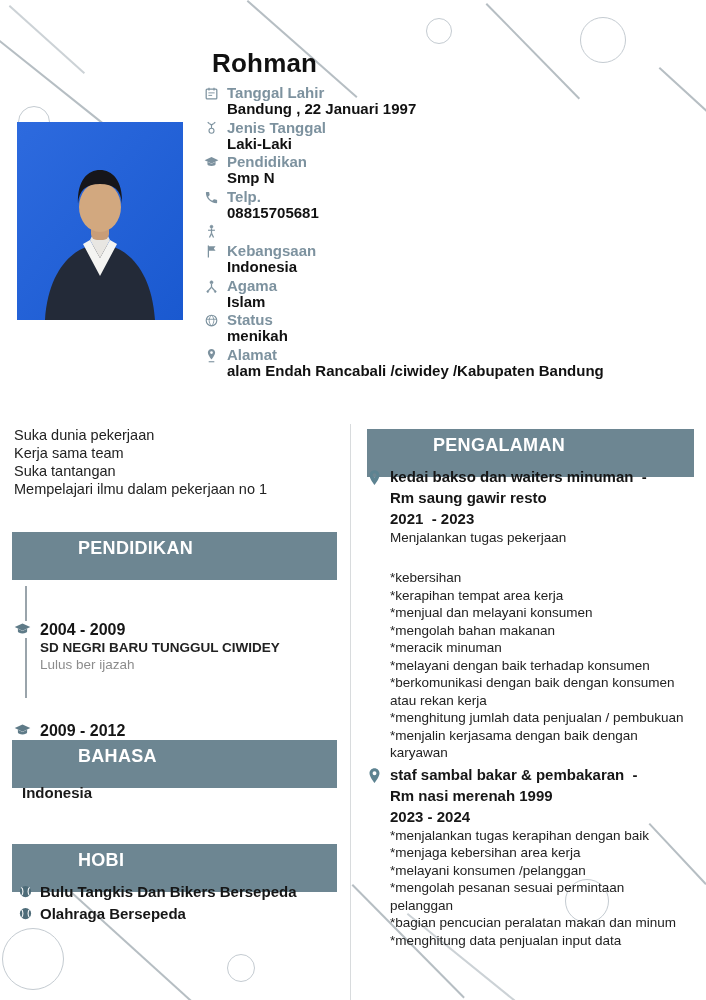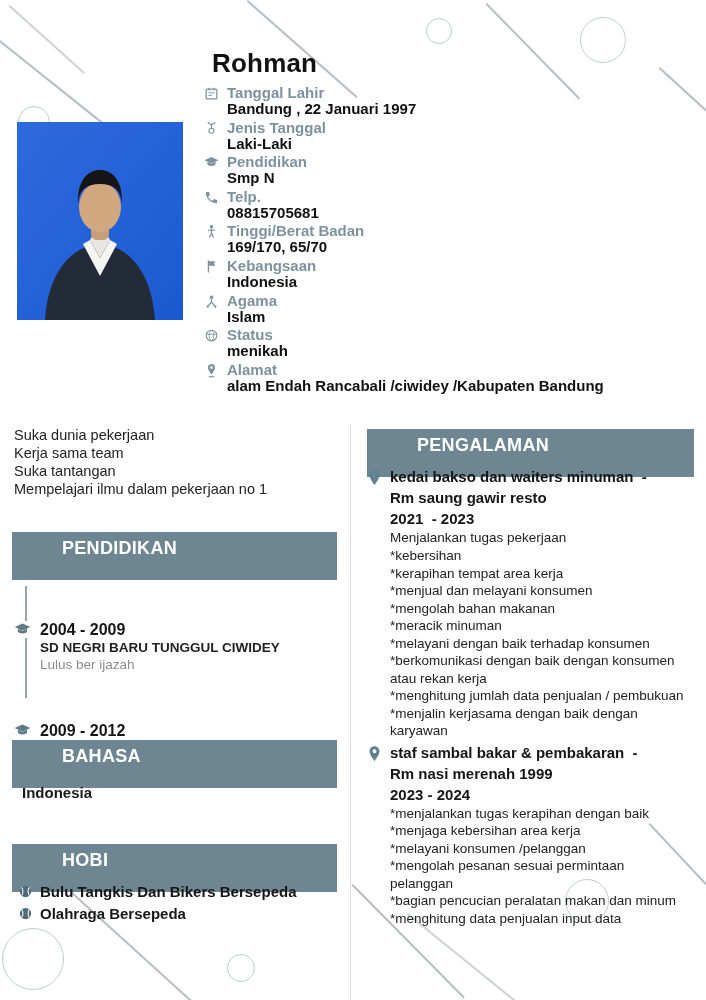--- a/index.html
+++ b/index.html
@@ -21,21 +21,21 @@
   .details{position:absolute;left:204px;top:84px;width:495px;z-index:2;}
   .drow{display:flex;align-items:flex-start;margin-bottom:2.6px;}
   .dicon{width:15px;height:15px;margin-top:2px;color:#7d929f;flex:0 0 15px;}
   .dicon svg{width:15px;height:15px;display:block;}
   .dtext{margin-left:8px;}
   .dlabel{font-size:15px;font-weight:bold;color:#7d929f;line-height:17px;}
   .dvalue{font-size:15px;color:#111;line-height:15px;font-weight:bold;}
 
   
   .profile{position:absolute;left:14px;top:426px;width:330px;font-size:14.5px;line-height:18px;color:#222;}
-  .bar{position:absolute;height:48px;background:#6d8692;color:#fff;font-size:18px;font-weight:bold;line-height:32px;padding-left:50px;box-sizing:border-box;letter-spacing:.3px;}
+  .bar{position:absolute;height:48px;background:#6d8692;color:#fff;font-size:18px;font-weight:bold;line-height:32px;padding-left:66px;box-sizing:border-box;letter-spacing:.3px;}
   .bar.b-edu{left:12px;top:532px;width:325px;}
   .bar.b-lang{left:12px;top:740px;width:325px;}
   .bar.b-hobi{left:12px;top:844px;width:325px;}
   .bar.b-exp{left:367px;top:429px;width:327px;}
 
   .edu{position:absolute;left:14px;top:572px;width:330px;}
   .edu-line{position:absolute;left:11px;top:14px;width:1.5px;height:112px;background:#9aa4ab;}
   .edu-item{display:flex;margin-bottom:11px;position:relative;margin-top:48px;}
   .eicon{width:17px;height:17px;color:#5f7b88;flex:0 0 17px;margin-right:9px;margin-top:1px;background:#fff;z-index:1;}
   .eicon svg{width:17px;height:17px;display:block;}
@@ -52,21 +52,21 @@
 
   
   .jobs{position:absolute;left:367px;top:466px;width:333px;}
   .job{display:flex;margin-bottom:2px;}
   .jicon{width:15px;height:18px;color:#5d8391;flex:0 0 15px;margin-right:8px;margin-top:3px;}
   .jicon svg{width:15px;height:18px;display:block;}
   .jbody{width:305px;}
   .jtitle{font-size:15px;font-weight:bold;line-height:21px;color:#161616;white-space:pre-wrap;}
   .jintro{font-size:13.5px;line-height:18px;color:#222;}
   .jduties{font-size:13.5px;line-height:17.5px;color:#222;width:298px;}
-  .jduties.gap{margin-top:0;}
+  .jduties.gap{margin-top:22px;}
 </style>
 </head>
 <body>
 
 <div class="page">
 
   <div class="line light" style="left:10px;top:5px;width:101px;transform:rotate(42deg);"></div>
   <div class="line" style="left:0;top:40px;width:134px;transform:rotate(38.6deg);"></div>
   <div class="line" style="left:248px;top:0;width:146px;transform:rotate(41.4deg);"></div>
   <div class="line" style="left:487px;top:3px;width:133px;transform:rotate(45.6deg);"></div>
@@ -160,24 +160,20 @@
       <div class="drow">
         <span class="dicon">
           <svg viewBox="0 0 24 24" stroke="currentColor" fill="currentColor">
             <circle cx="12" cy="4.3" r="2.3"></circle>
             <line x1="12" y1="7" x2="12" y2="15" stroke-width="2"></line>
             <line x1="6.5" y1="10" x2="17.5" y2="10" stroke-width="1.8"></line>
             <line x1="12" y1="15" x2="8.7" y2="21.5" stroke-width="2"></line>
             <line x1="12" y1="15" x2="15.3" y2="21.5" stroke-width="2"></line>
           </svg>
         </span>
-        <div class="dtext">
-          <div class="dlabel">Tinggi/Berat Badan</div>
-          <div class="dvalue">169/170, 65/70</div>
-        </div>
       </div>
       <div class="drow">
         <span class="dicon">
           <svg viewBox="0 0 24 24" fill="currentColor">
             <path d="M6 2.5 h2 v19 h-2z"></path>
             <path d="M8 3.5 h10.5 l-2.8 3.7 2.8 3.7 H8z"></path>
           </svg>
         </span>
         <div class="dtext">
           <div class="dlabel">Kebangsaan</div>

